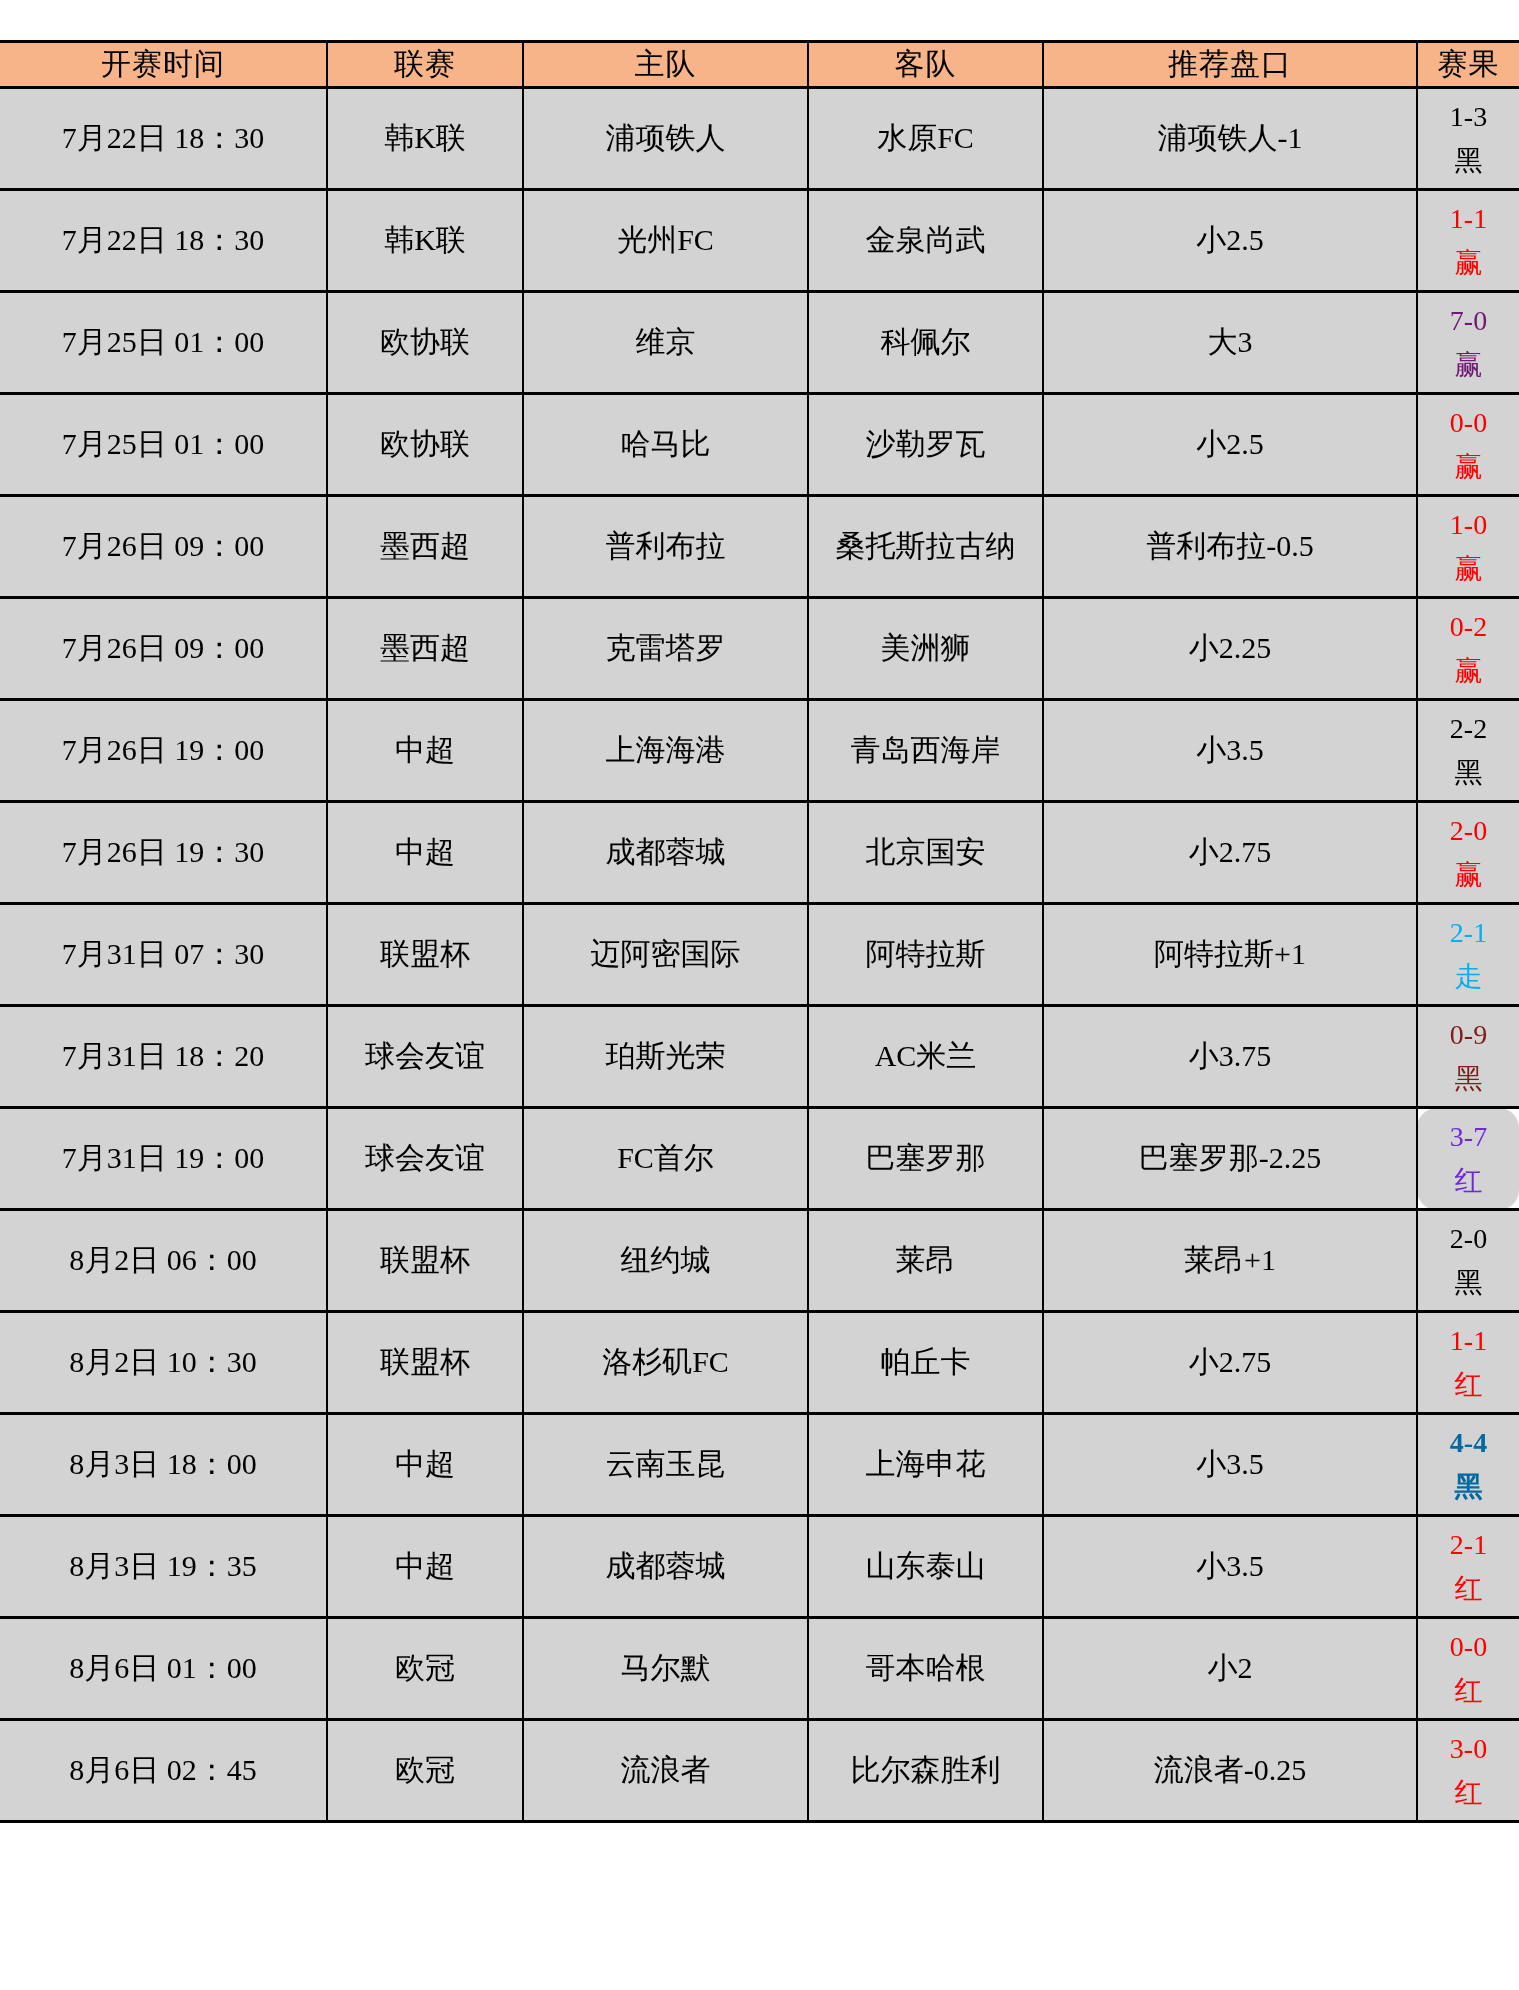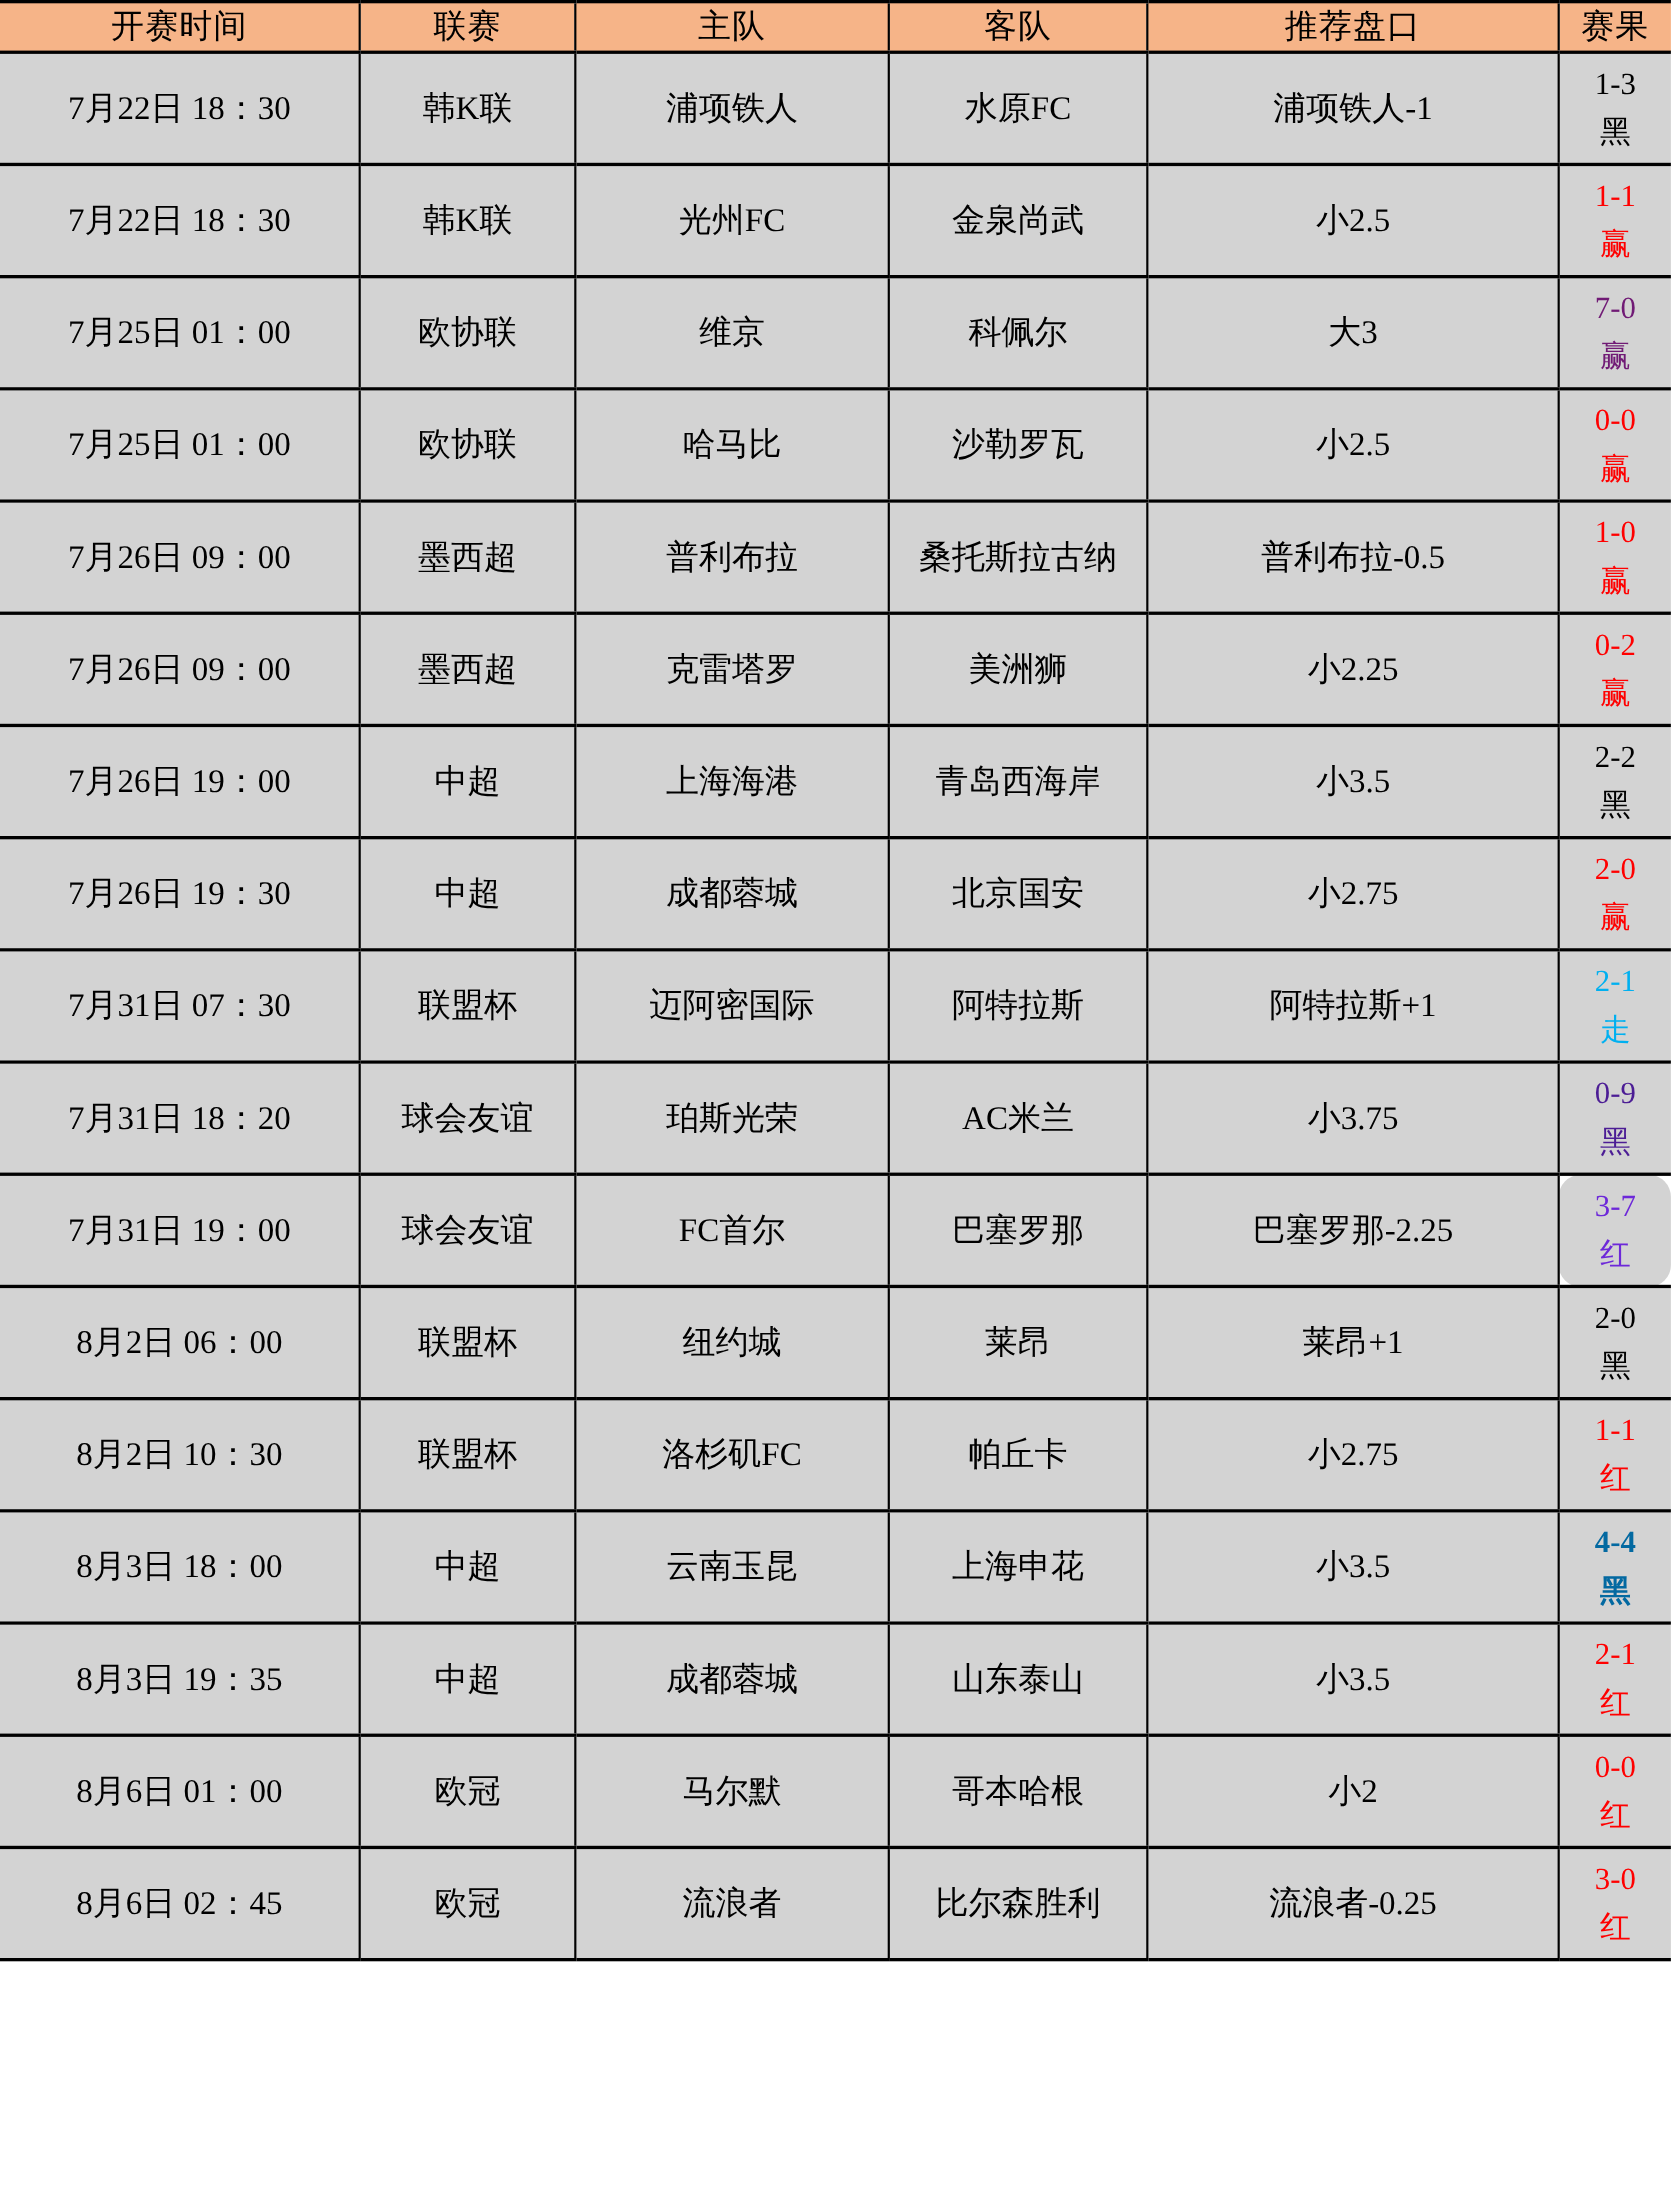--- a/index.html
+++ b/index.html
@@ -7,20 +7,21 @@
     width:1519px;height:1990px;
     font-family:"Liberation Serif","DejaVu Serif",serif;
     -webkit-font-smoothing:antialiased;
   }
   table#matches{
     width:1519px;height:1638px;
     border-collapse:collapse;
     table-layout:fixed;
     border-top:3px solid #000;
     border-bottom:3px solid #000;
+    margin-top:40px;
   }
   col.c-time{width:327px;}
   col.c-league{width:196px;}
   col.c-home{width:285px;}
   col.c-away{width:235px;}
   col.c-handicap{width:374px;}
   col.c-result{width:102px;}
   th,td{
     border:2px solid #000;
     border-top-width:3px;
@@ -172,21 +173,21 @@
           <span class="line">2-1</span>
           <span class="line">走</span>
         </td>
       </tr>
       <tr>
         <td>7月31日 18：20</td>
         <td>球会友谊</td>
         <td>珀斯光荣</td>
         <td>AC米兰</td>
         <td>小3.75</td>
-        <td class="result-cell" style="color: #4c1d95;">
+        <td class="result-cell" style="color: #7f1d1d;">
           <span class="line">0-9</span>
           <span class="line">黑</span>
         </td>
       </tr>
       <tr>
         <td>7月31日 19：00</td>
         <td>球会友谊</td>
         <td>FC首尔</td>
         <td>巴塞罗那</td>
         <td>巴塞罗那-2.25</td>

